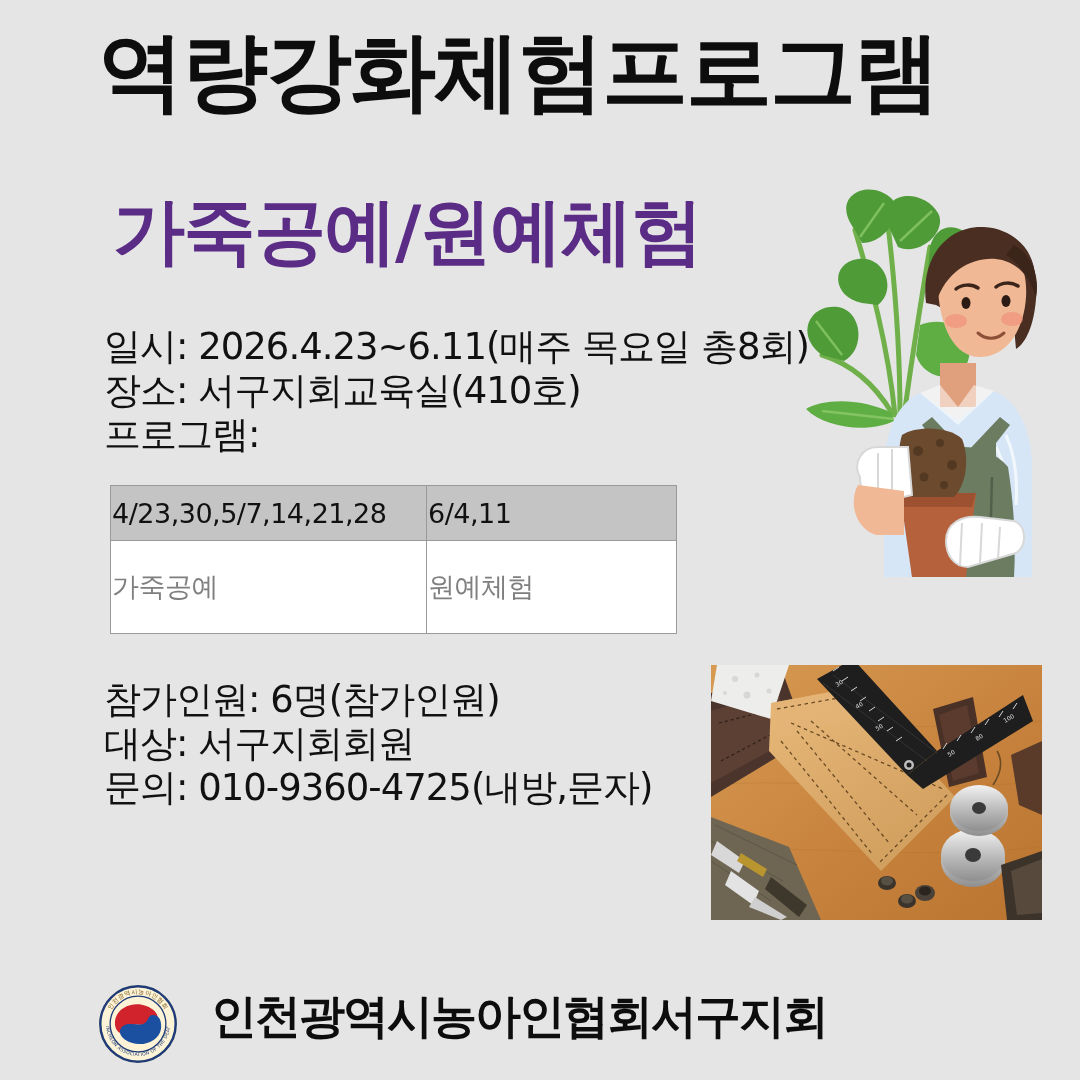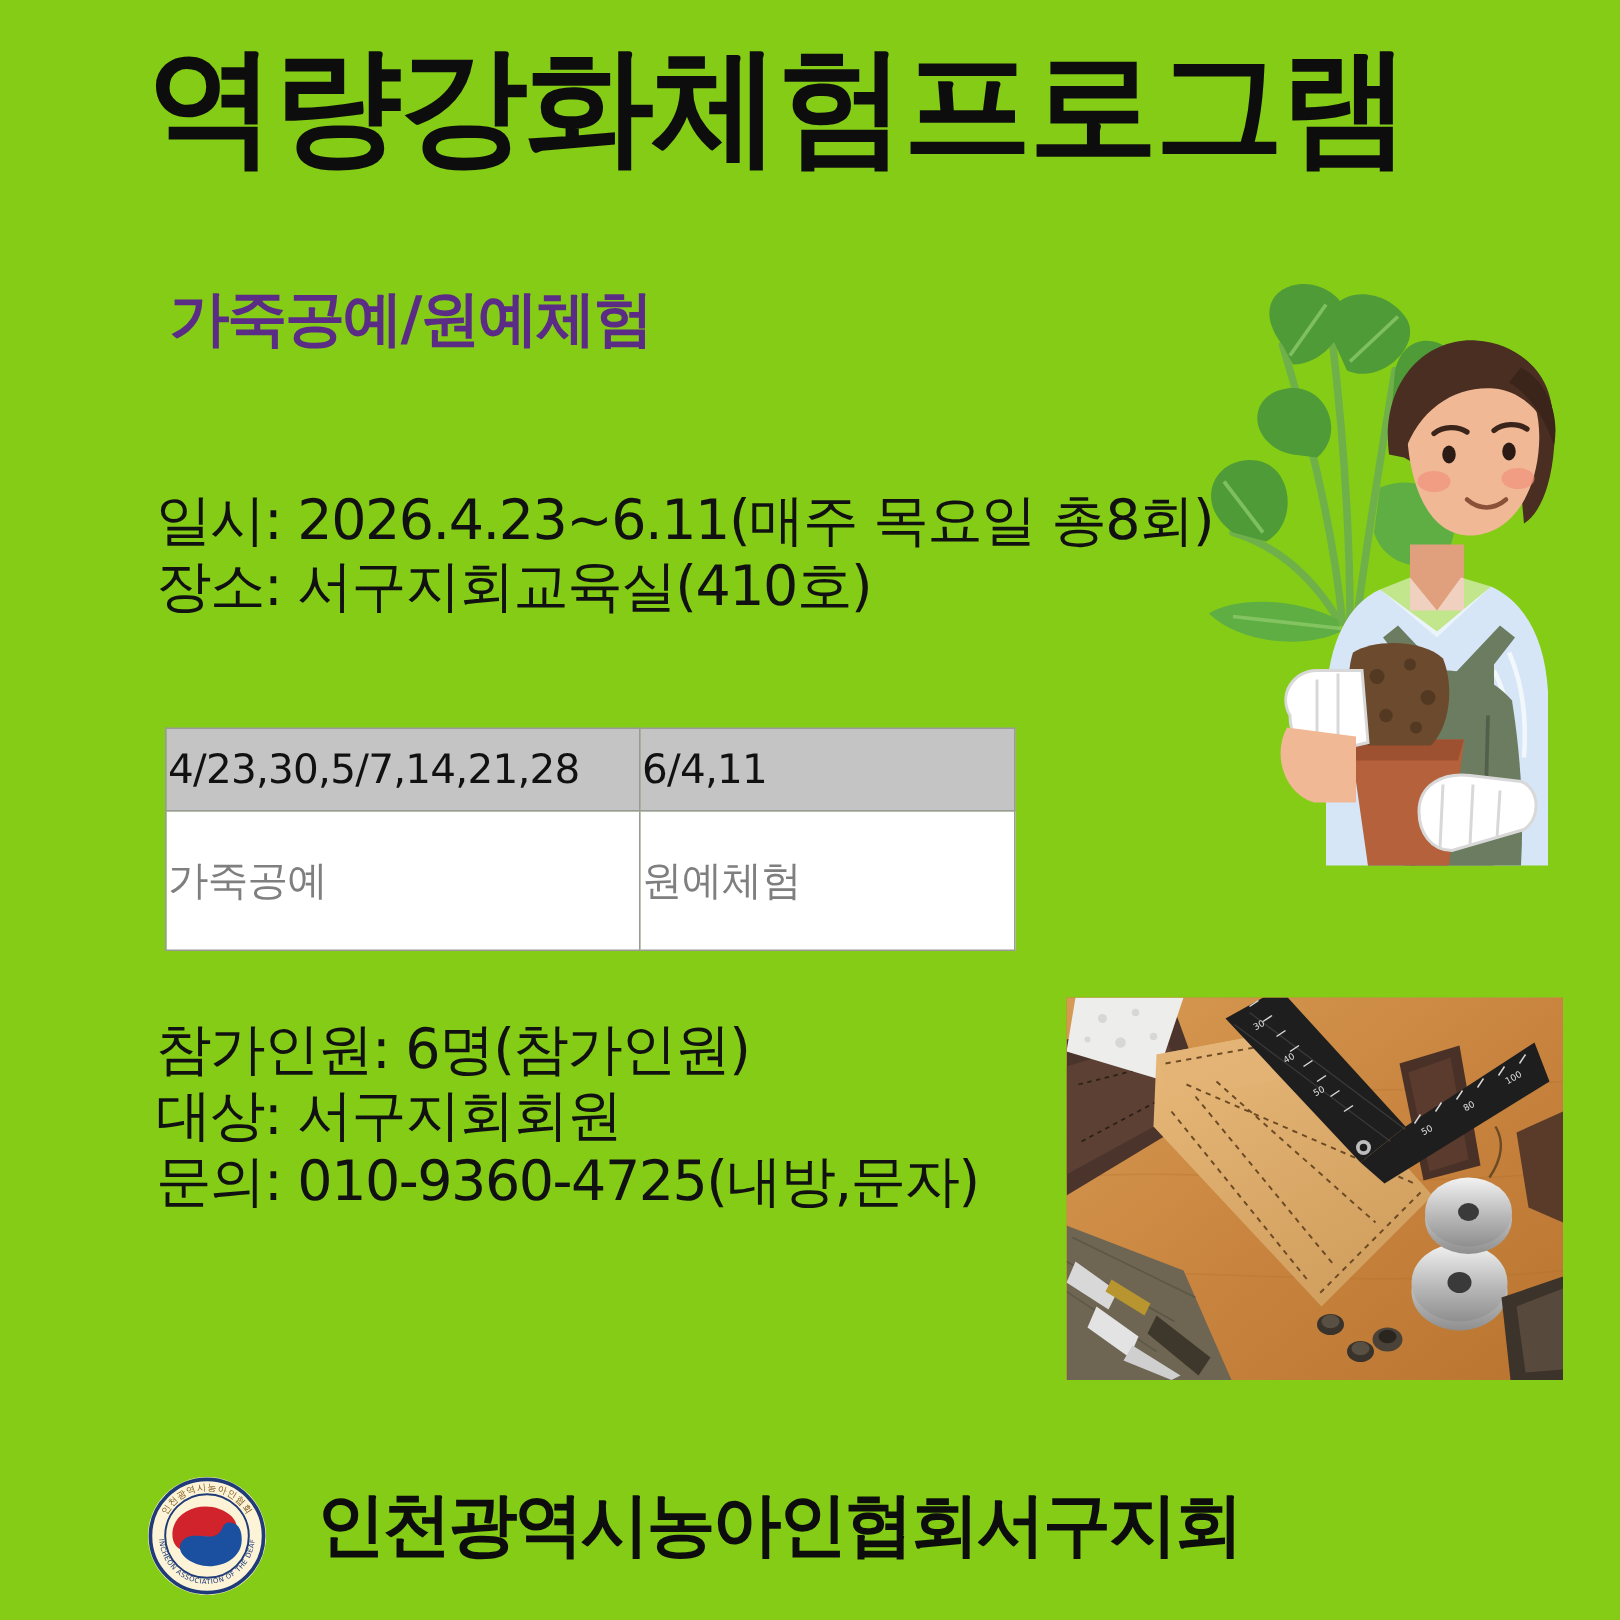--- a/index.html
+++ b/index.html
@@ -11,21 +11,21 @@
     width: 1080px;
     height: 1080px;
     background: #fdf3d6;
     font-family: "DejaVu Sans", "Liberation Sans", sans-serif;
     overflow: hidden;
   }
   .poster {
     position: relative;
     width: 1080px;
     height: 1080px;
-    background: #84cc16;
+    background: #e5e5e5;
     overflow: hidden;
   }
 
   
   .title {
     position: absolute;
     left: 98px;
     top: 22px;
     font-size: 86px;
     font-weight: 700;
@@ -33,21 +33,21 @@
     color: #0d0d0d;
     line-height: 1.15;
     white-space: nowrap;
   }
 
   
   .subtitle {
     position: absolute;
     left: 113px;
     top: 190px;
-    font-size: 40px;
+    font-size: 72px;
     font-weight: 700;
     letter-spacing: -1.5px;
     color: #5b2c86;
     line-height: 1.15;
     white-space: nowrap;
   }
 
   
   .info-block {
     position: absolute;
@@ -140,20 +140,21 @@
 
 <div class="poster">
 
   <div class="title">역량강화체험프로그램</div>
 
   <div class="subtitle">가죽공예/원예체험</div>
 
   <div class="info-block info-top">
     <span class="line">일시: 2026.4.23~6.11(매주 목요일 총8회)</span>
     <span class="line">장소: 서구지회교육실(410호)</span>
+    <span class="line">프로그램:</span>
   </div>
 
   <table class="prog-table">
     <tbody>
       <tr>
         <td class="th-cell col-a">4/23,30,5/7,14,21,28</td>
         <td class="th-cell col-b">6/4,11</td>
       </tr>
       <tr>
         <td class="td-cell col-a">가죽공예</td>

